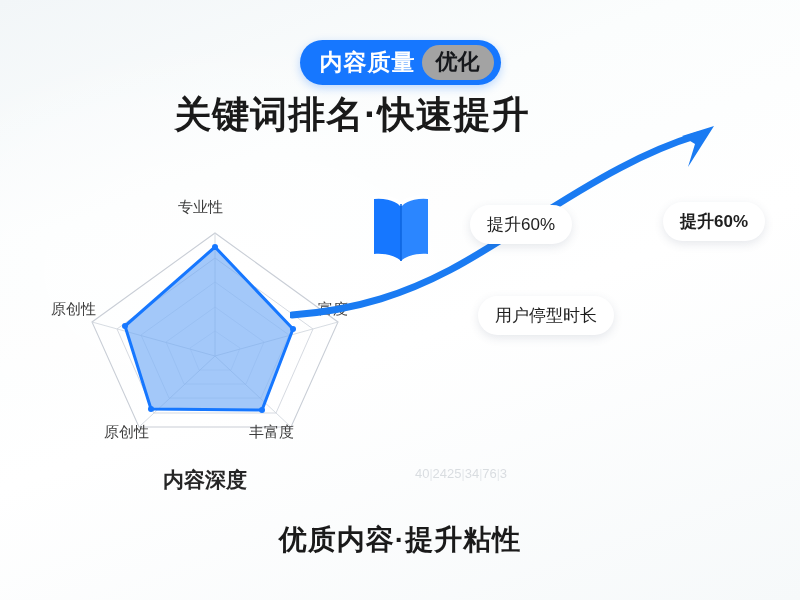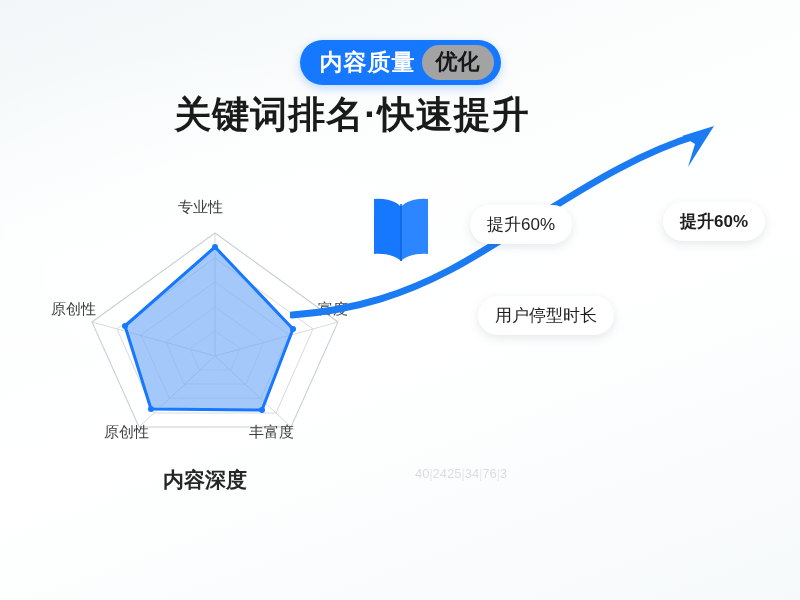--- a/index.html
+++ b/index.html
@@ -243,14 +243,15 @@
     <span class="tick-num">24</span>
     <span class="tick-num">25</span>
     <span class="tick-mark">|</span>
     <span class="tick-num">34</span>
     <span class="tick-mark">|</span>
     <span class="tick-num">76</span>
     <span class="tick-mark">|</span>
     <span class="tick-num">3</span>
   </div>
 
+  <div id="footer-title">优质内容·提升粘性</div>
 
 </div>
 
 </body></html>

